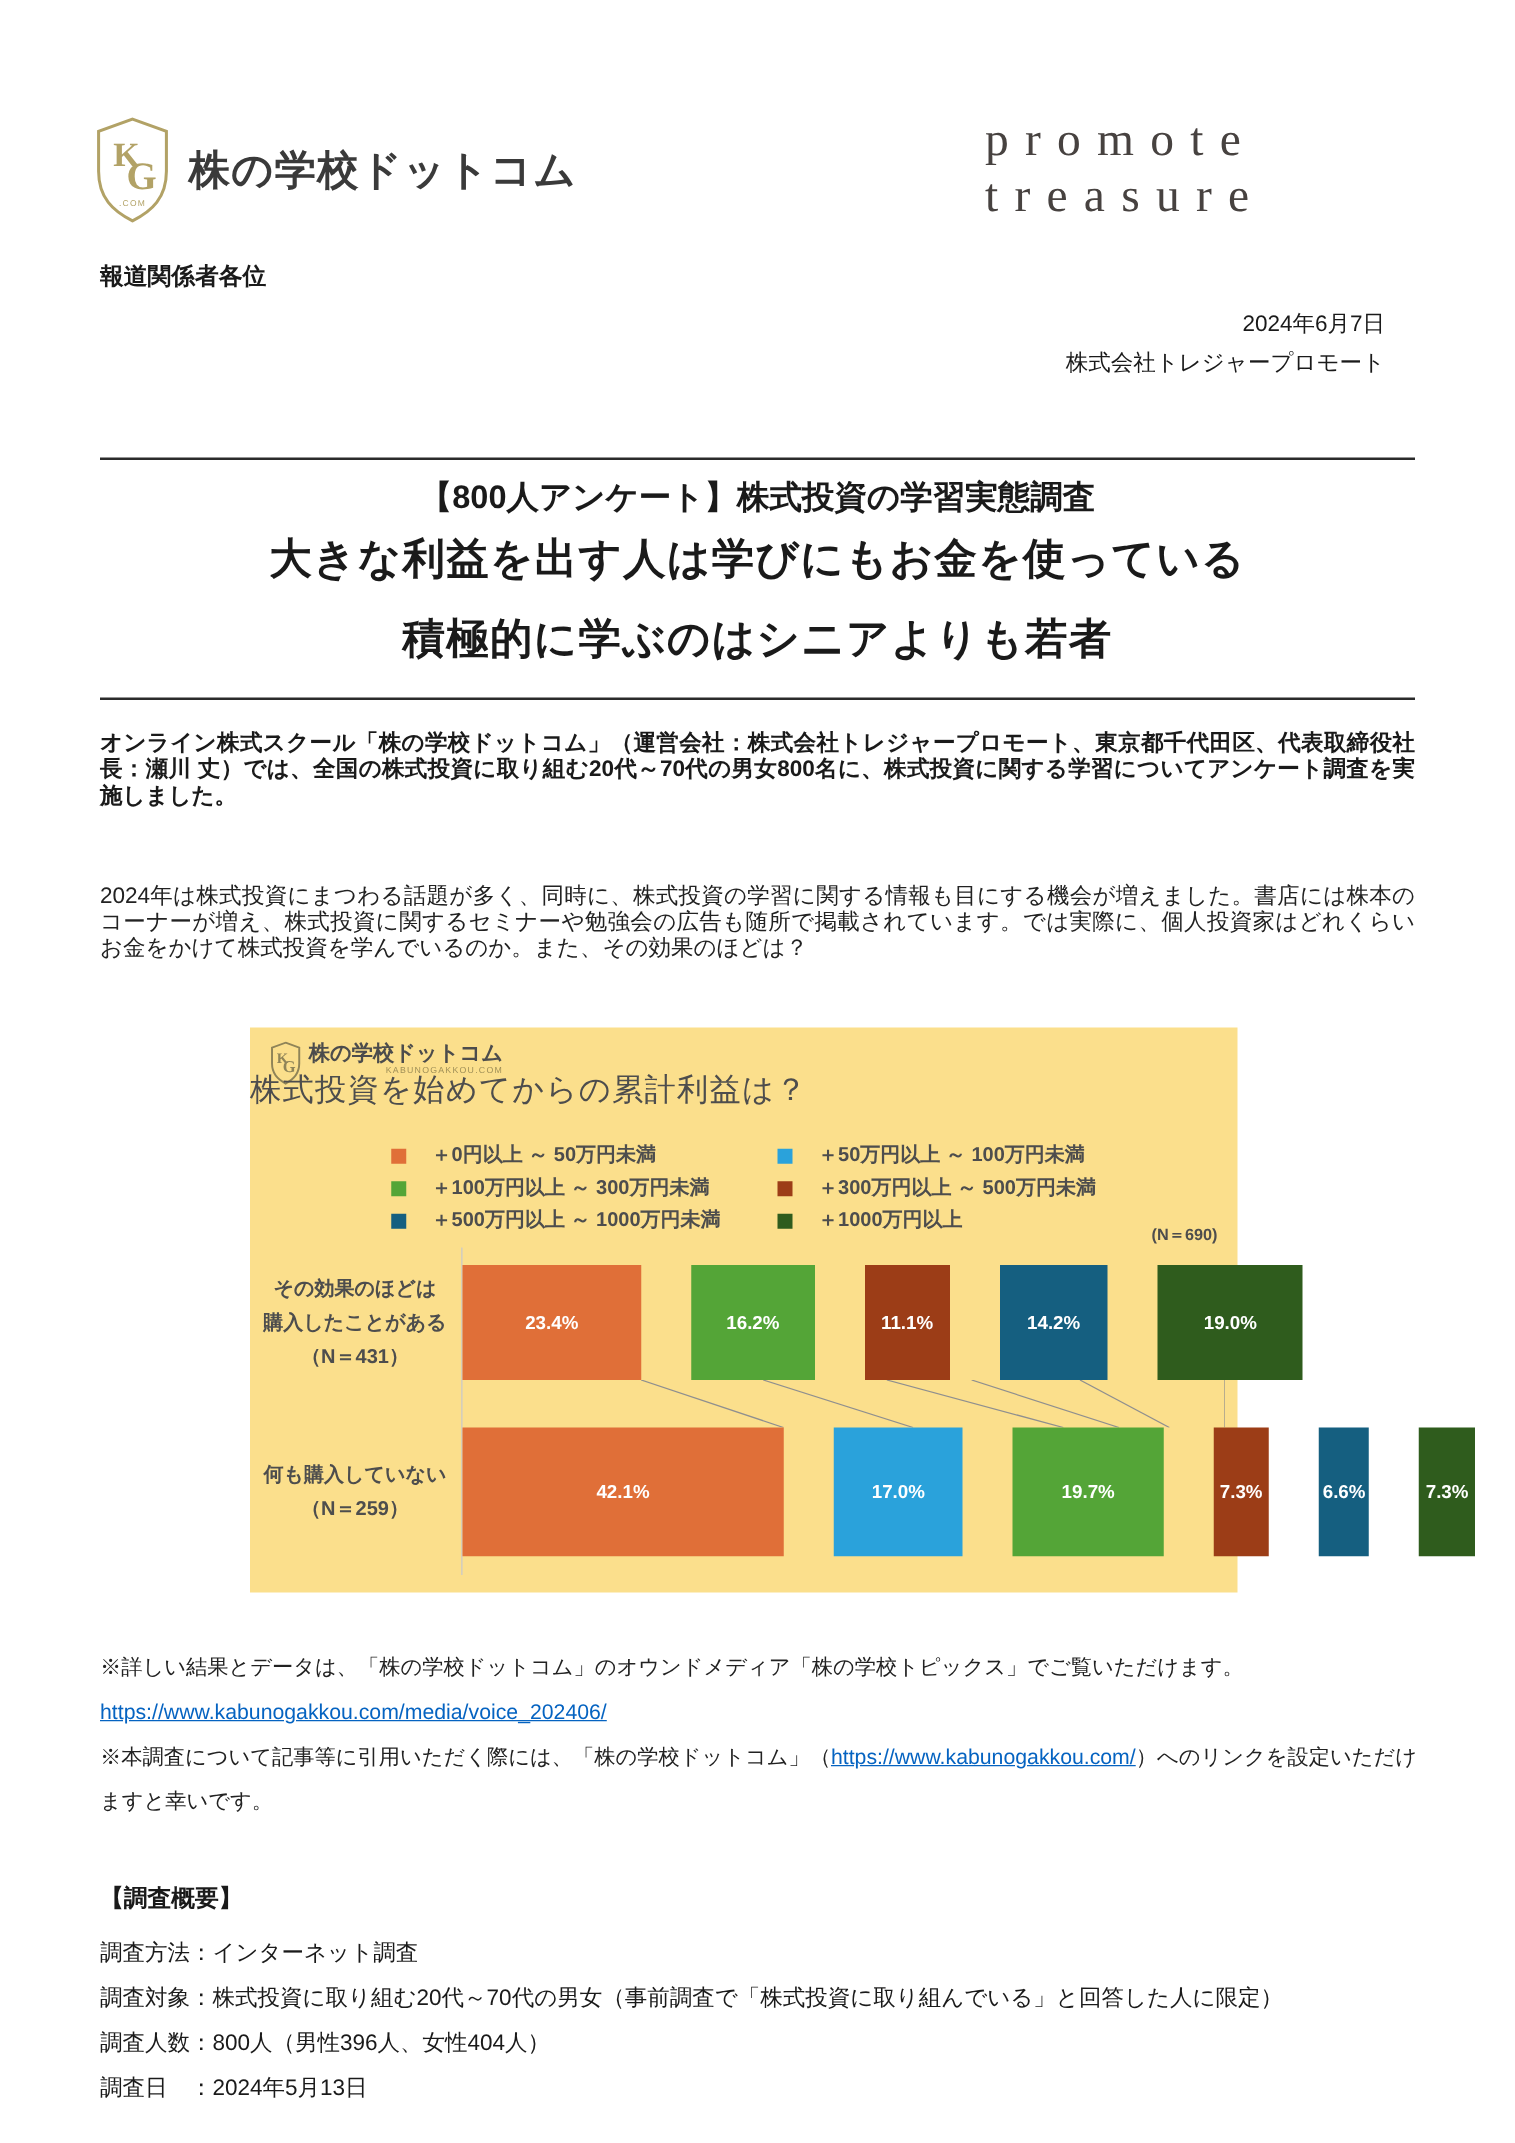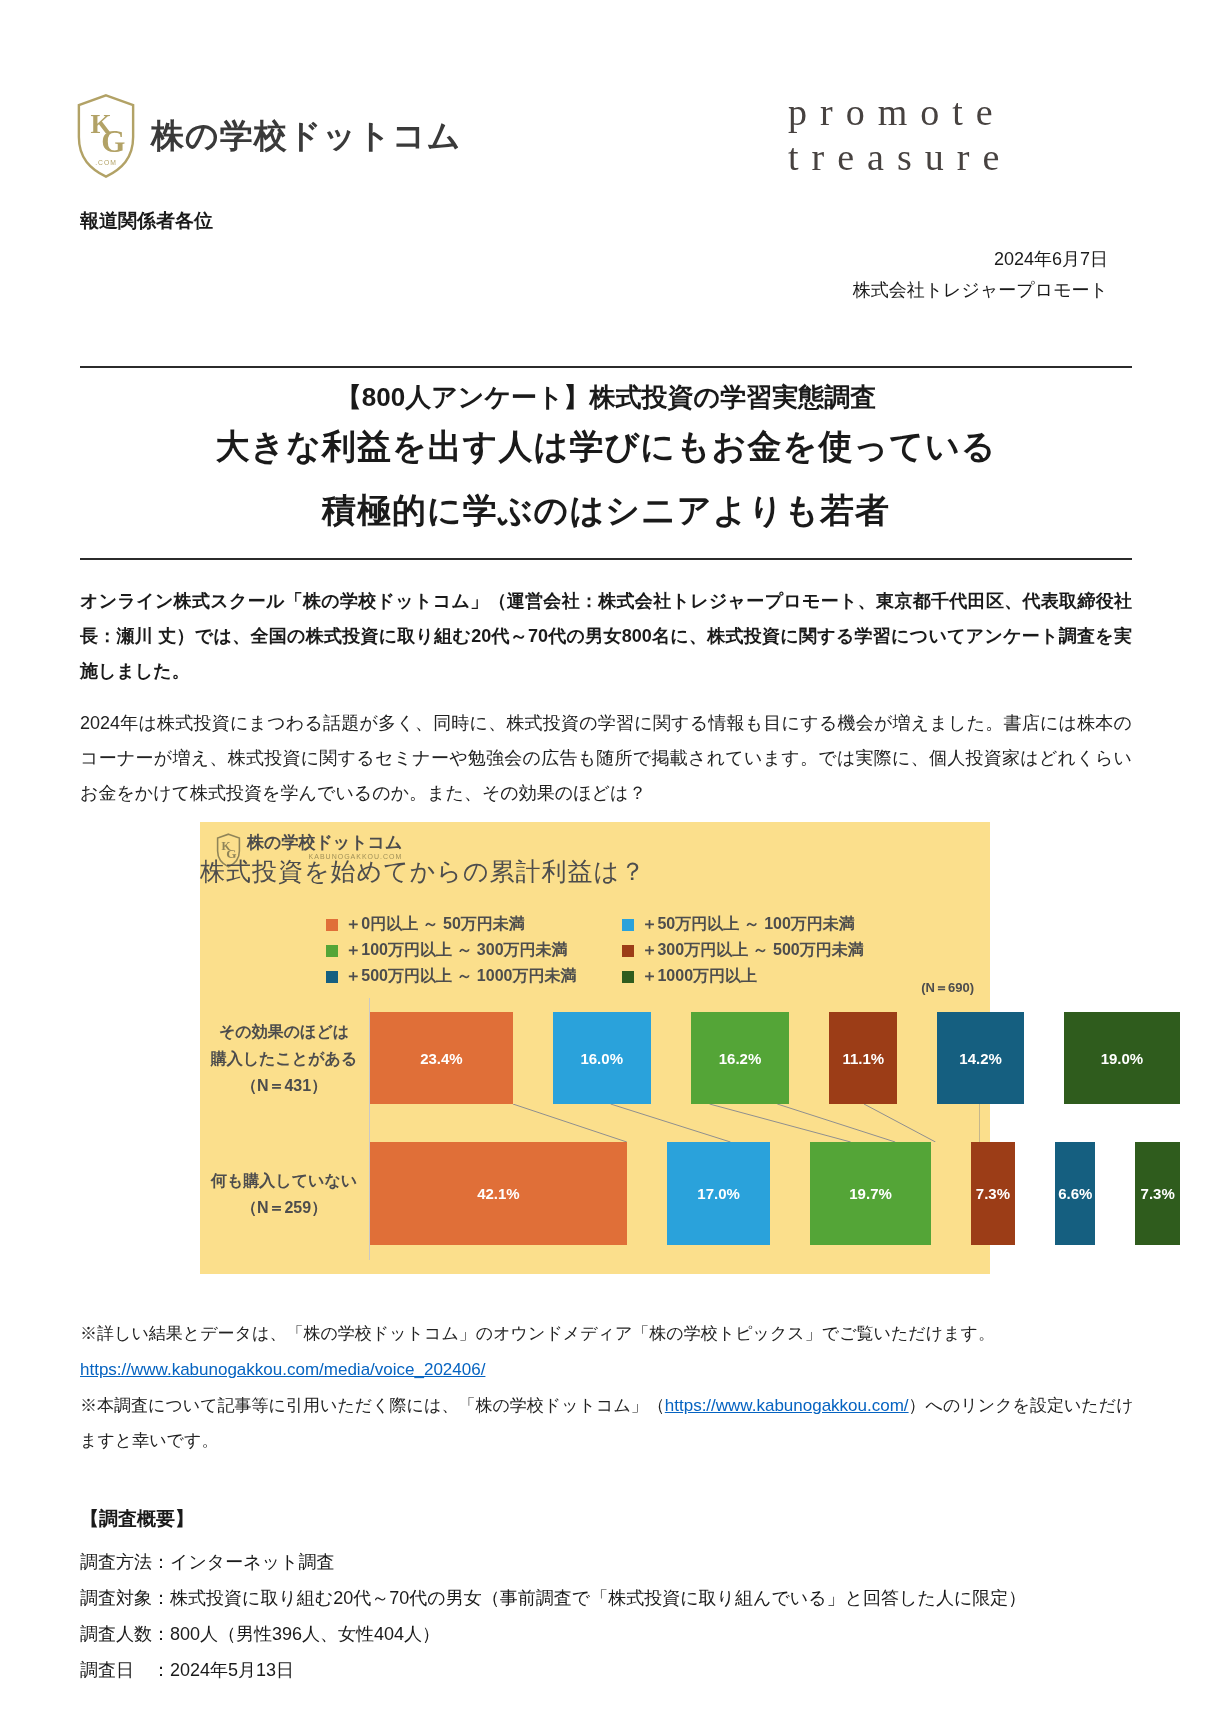--- a/index.html
+++ b/index.html
@@ -14,35 +14,35 @@
   .press-to{position:absolute;left:80px;top:208px;font-size:19px;font-weight:700;}
   .dateblock{position:absolute;right:104px;top:244px;text-align:right;font-size:18px;line-height:31px;}
 
   .rule{position:absolute;left:80px;width:1052px;height:0;border-top:2px solid #2b2b2b;}
   .rule1{top:366px;} .rule2{top:558px;}
 
   .kicker{position:absolute;left:0;top:380px;width:100%;text-align:center;font-size:26px;font-weight:700;}
   .bigtitle{position:absolute;left:0;width:100%;text-align:center;font-size:34px;font-weight:800;letter-spacing:1px;}
   .t1{top:424px;} .t2{top:488px;}
 
-  .para{position:absolute;left:80px;width:1052px;font-size:18px;line-height:35px;text-align:justify;}
+  .para{position:absolute;left:80px;width:1052px;font-size:18px;line-height:21px;text-align:justify;}
   .p1{top:584px;font-weight:700;}
   .p2{top:706px;color:#222;}
 
   
   .chart{position:absolute;left:200px;top:822px;width:790px;height:452px;background:#FBDF8C;}
   .chart-logo{position:absolute;left:16px;top:11px;display:flex;align-items:flex-start;gap:6px;}
   .chart-logo-txt{font-size:17px;font-weight:700;color:#4c4c4c;line-height:19px;}
   .chart-logo-sub{font-size:7px;color:#a09058;letter-spacing:1px;text-align:right;line-height:9px;}
   .chart-title{position:absolute;left:0;top:33px;width:100%;text-align:left;
                font-size:25px;font-weight:400;color:#4d4d4d;letter-spacing:1px;}
   .legend{position:absolute;left:0;right:0;top:92px;display:grid;
           grid-template-columns:max-content max-content;justify-content:center;
           column-gap:46px;row-gap:5px;font-size:16px;font-weight:700;color:#4d4d4d;}
-  .legend-item{display:flex;align-items:center;gap:7px;white-space:nowrap;}
+  .legend-item{display:flex;align-items:center;gap:20px;white-space:nowrap;}
   .swatch{width:12px;height:12px;flex:0 0 12px;}
   .chart-note{position:absolute;right:16px;top:157px;font-size:13px;font-weight:700;color:#4d4d4d;}
   .axis{position:absolute;left:169px;top:176px;width:1px;height:262px;background:#c9c9c9;}
   .rowlabel{position:absolute;left:0;width:168px;text-align:center;font-size:16px;font-weight:700;
             color:#4d4d4d;line-height:27px;display:flex;flex-direction:column;justify-content:center;}
   .rl1{top:190px;height:92px;} .rl2{top:320px;height:103px;}
   .bar-track{position:absolute;left:170px;width:610px;display:flex;gap:40px;}
   .track1{top:190px;height:92px;} .track2{top:320px;height:103px;}
   .seg{display:flex;align-items:center;justify-content:center;overflow:visible;
        color:#fff;font-size:15px;font-weight:700;white-space:nowrap;}
@@ -138,23 +138,20 @@
 
     <div class="rowlabel rl1">
       <div>その効果のほどは</div>
       <div>購入したことがある</div>
       <div>（N＝431）</div>
     </div>
     <div class="bar-track track1">
         <div class="seg" style="background: rgb(224, 111, 56); flex: 0 0 23.4234%;">
           <span>23.4%</span>
         </div>
-        <div class="seg" style="background: rgb(42, 162, 219); flex: 0 0 16.016%;">
-          <span>16.0%</span>
-        </div>
         <div class="seg" style="background: rgb(84, 165, 55); flex: 0 0 16.2162%;">
           <span>16.2%</span>
         </div>
         <div class="seg" style="background: rgb(156, 61, 23); flex: 0 0 11.1111%;">
           <span>11.1%</span>
         </div>
         <div class="seg" style="background: rgb(21, 95, 128); flex: 0 0 14.2142%;">
           <span>14.2%</span>
         </div>
         <div class="seg" style="background: rgb(47, 92, 29); flex: 0 0 19.019%;">

